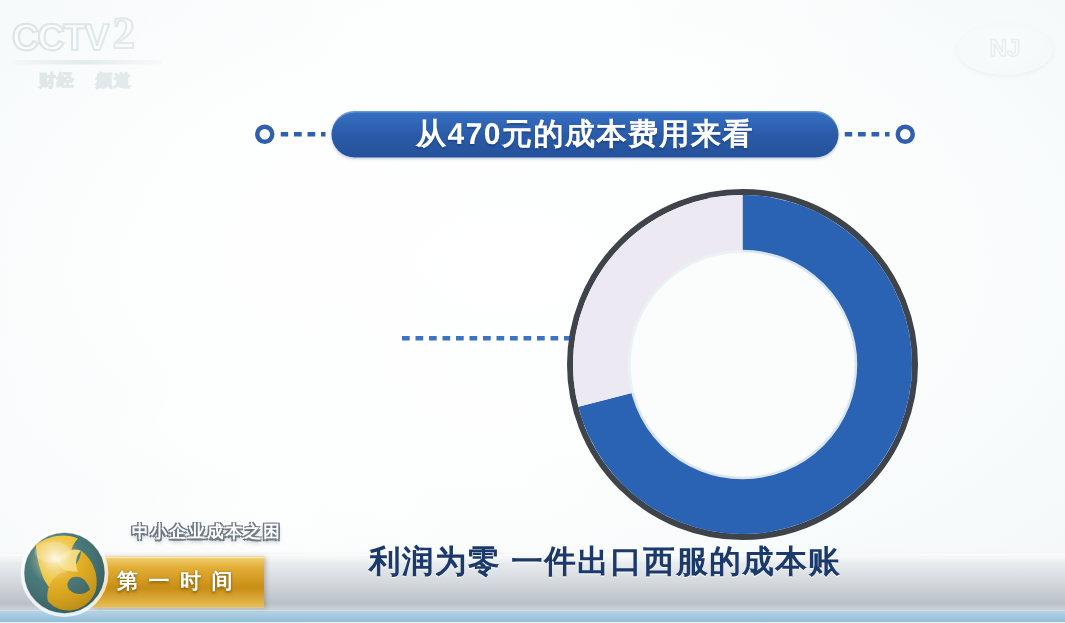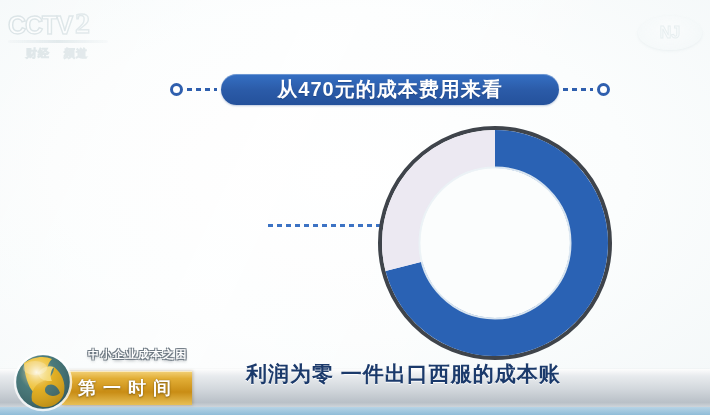--- a/index.html
+++ b/index.html
@@ -228,21 +228,21 @@
     bottom: 10px;
     height: 34px;
     padding: 0 14px 0 16px;
     display: flex;
     align-items: center;
     background: linear-gradient(180deg, #f3d27a 0%, #e2ae36 22%, #c98d15 62%, #e7bf55 100%);
     box-shadow: inset 0 1px 0 rgba(255,255,255,0.55), 1px 0 3px rgba(120,90,20,0.35);
     z-index: 3;
   }
   .lt-program-text {
-    font-size: 18px;
+    font-size: 14px;
     font-weight: 700;
     color: #ffffff;
     letter-spacing: 7px;
     text-shadow: 0 1px 2px rgba(130,95,15,0.85), 0 0 1px rgba(120,85,10,0.9);
     white-space: nowrap;
   }
   .lt-headline {
     position: absolute;
     left: 246px;
     bottom: 25px;

